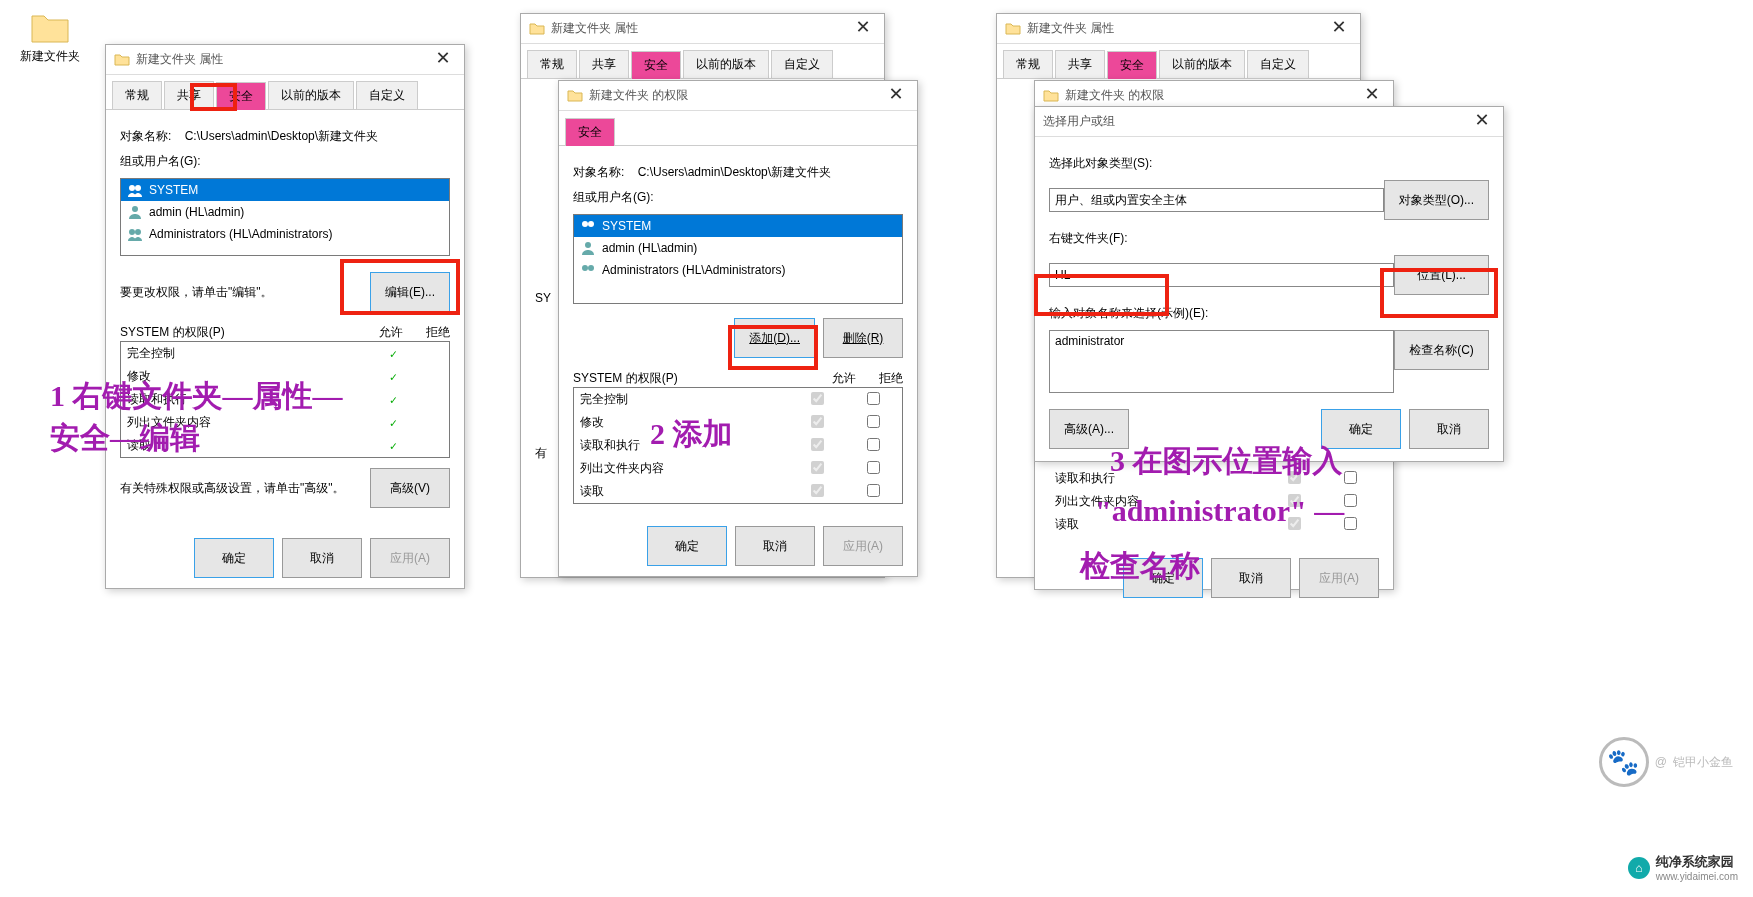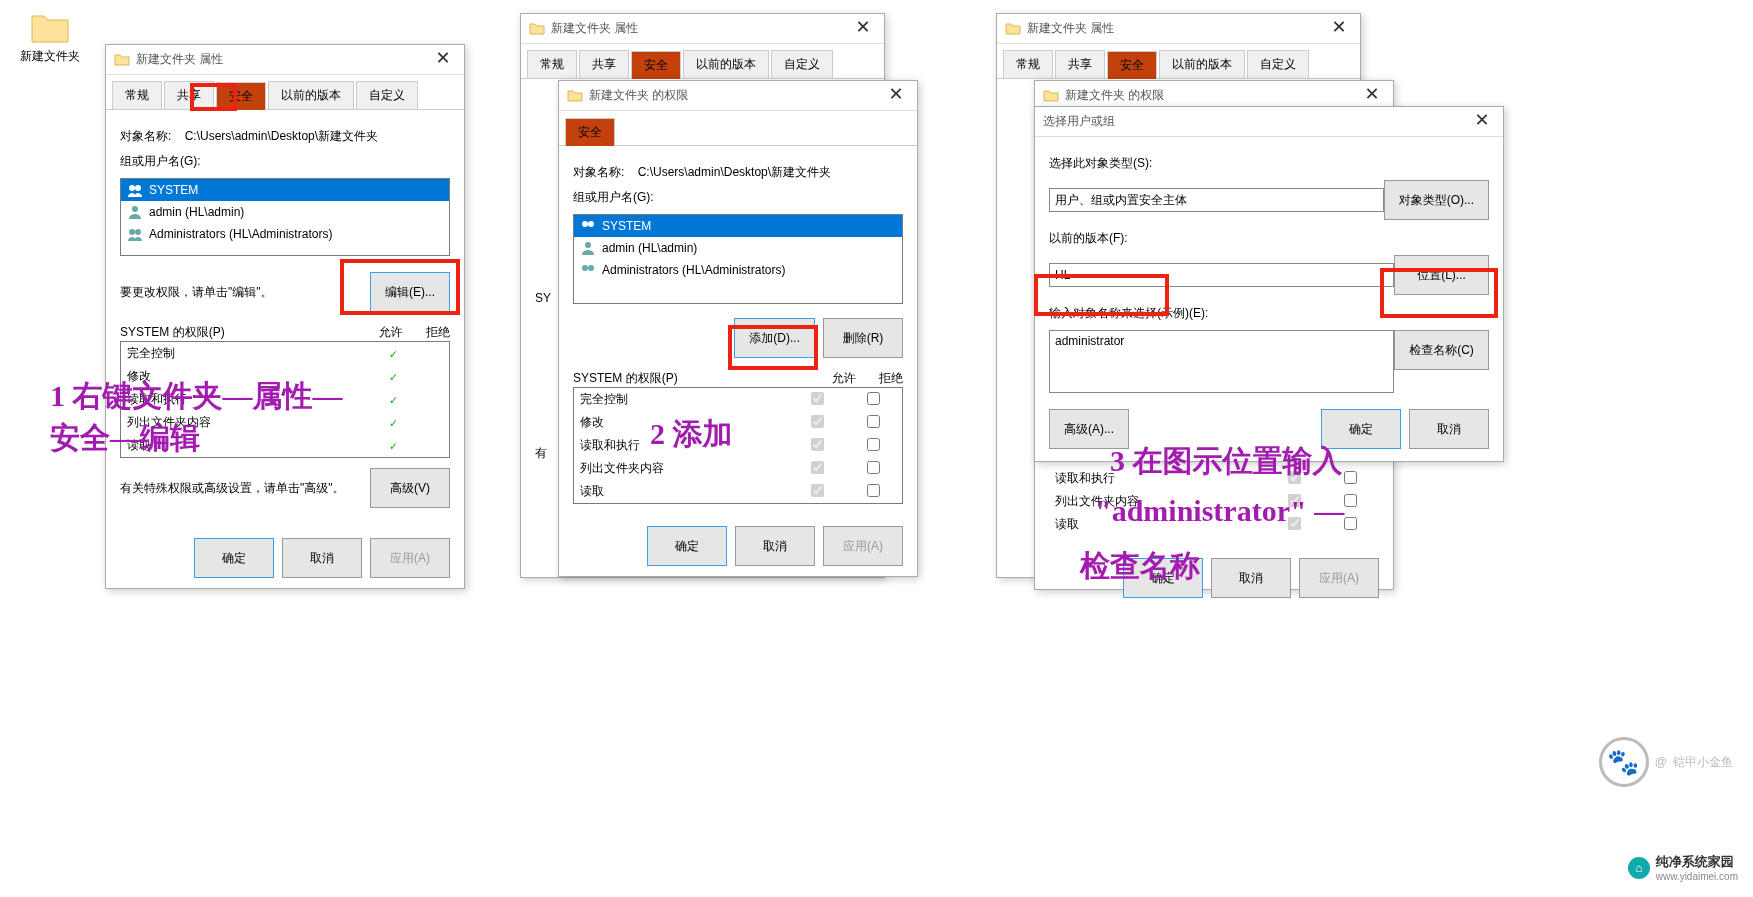--- a/index.html
+++ b/index.html
@@ -9,21 +9,21 @@
 .folder-svg { width: 40px; height: 38px; display: block; margin: 0 auto; }
 
 .win { position: absolute; background: #fff; border: 1px solid #aaa; box-shadow: 2px 2px 8px rgba(0,0,0,.2); }
 .titlebar { height: 30px; display: flex; align-items: center; padding: 0 8px; border-bottom: 1px solid #ddd; position: relative; }
 .titlebar .fldr { width: 16px; height: 14px; margin-right: 6px; }
 .titlebar .ttl { flex: 1; color: #555; }
 .titlebar .close { position: absolute; right: 6px; top: 2px; font-size: 18px; color: #333; cursor: pointer; width: 30px; text-align: center; }
 
 .tabs { display: flex; border-bottom: 1px solid #ccc; padding: 6px 6px 0 6px; }
 .tab { padding: 5px 12px; background: #f0f0f0; border: 1px solid #ccc; border-bottom: none; margin-right: 2px; cursor: pointer; }
-.tab.active { background: #c2410c; position: relative; top: 1px; }
+.tab.active { background: #ec4899; position: relative; top: 1px; }
 
 .body { padding: 12px 14px; }
 
 .lbl { margin: 6px 0 8px 0; }
 
 .listbox { border: 1px solid #7a7a7a; height: 78px; overflow: auto; background: #fff; }
 .listbox.tall { height: 90px; }
 .row { padding: 3px 6px; display: flex; align-items: center; gap: 6px; }
 .row.sel { background: #0078d7; color: #fff; align-items: center; }
 .usricon { width: 16px; height: 16px; display: inline-block; }
@@ -214,21 +214,21 @@
           <span>admin (HL\admin)</span>
         </div>
       <div class="row">
           <svg class="usricon" viewBox="0 0 16 16">
             <circle cx="5" cy="6" r="3" fill="#6aa"></circle>
             <circle cx="11" cy="6" r="3" fill="#6aa"></circle>
           </svg>
           <span>Administrators (HL\Administrators)</span>
         </div>
     </div>
-    <div style="display:flex;justify-content:flex-end;gap:8px;margin-top:14px;">
+    <div style="display:flex;justify-content:flex-end;gap:8px;margin-top:14px;text-decoration:underline;">
       <button class="btn blue-b">添加(D)...</button>
       <button class="btn">删除(R)</button>
     </div>
     <div class="hdr-row" style="margin-top:12px;">
       <span>SYSTEM 的权限(P)</span>
       <span><span>允许</span>&nbsp;&nbsp;&nbsp;&nbsp;&nbsp;&nbsp;&nbsp;<span>拒绝</span></span>
     </div>
     <div class="permbox">
       <table class="permtable">
         <tbody>
@@ -338,21 +338,21 @@
     </div>
   <div class="body">
     <div class="fieldset">
       <div class="lbl">选择此对象类型(S):</div>
       <div class="inline-row">
         <input class="txtin" value="用户、组或内置安全主体" style="">
         <button class="btn" style="min-width:95px">对象类型(O)...</button>
       </div>
     </div>
     <div class="fieldset">
-      <div class="lbl">以前的版本(F):</div>
+      <div class="lbl">右键文件夹(F):</div>
       <div class="inline-row">
         <input class="txtin" value="HL" style="">
         <button class="btn" style="min-width:95px">位置(L)...</button>
       </div>
     </div>
     <div class="fieldset">
       <div class="lbl">输入对象名称来选择(示例)(E):</div>
       <div class="inline-row" style="align-items:flex-start;">
         <textarea class="txtin" style="height: 63px; resize: none;">administrator</textarea>
         <button class="btn" style="min-width:95px">检查名称(C)</button>

